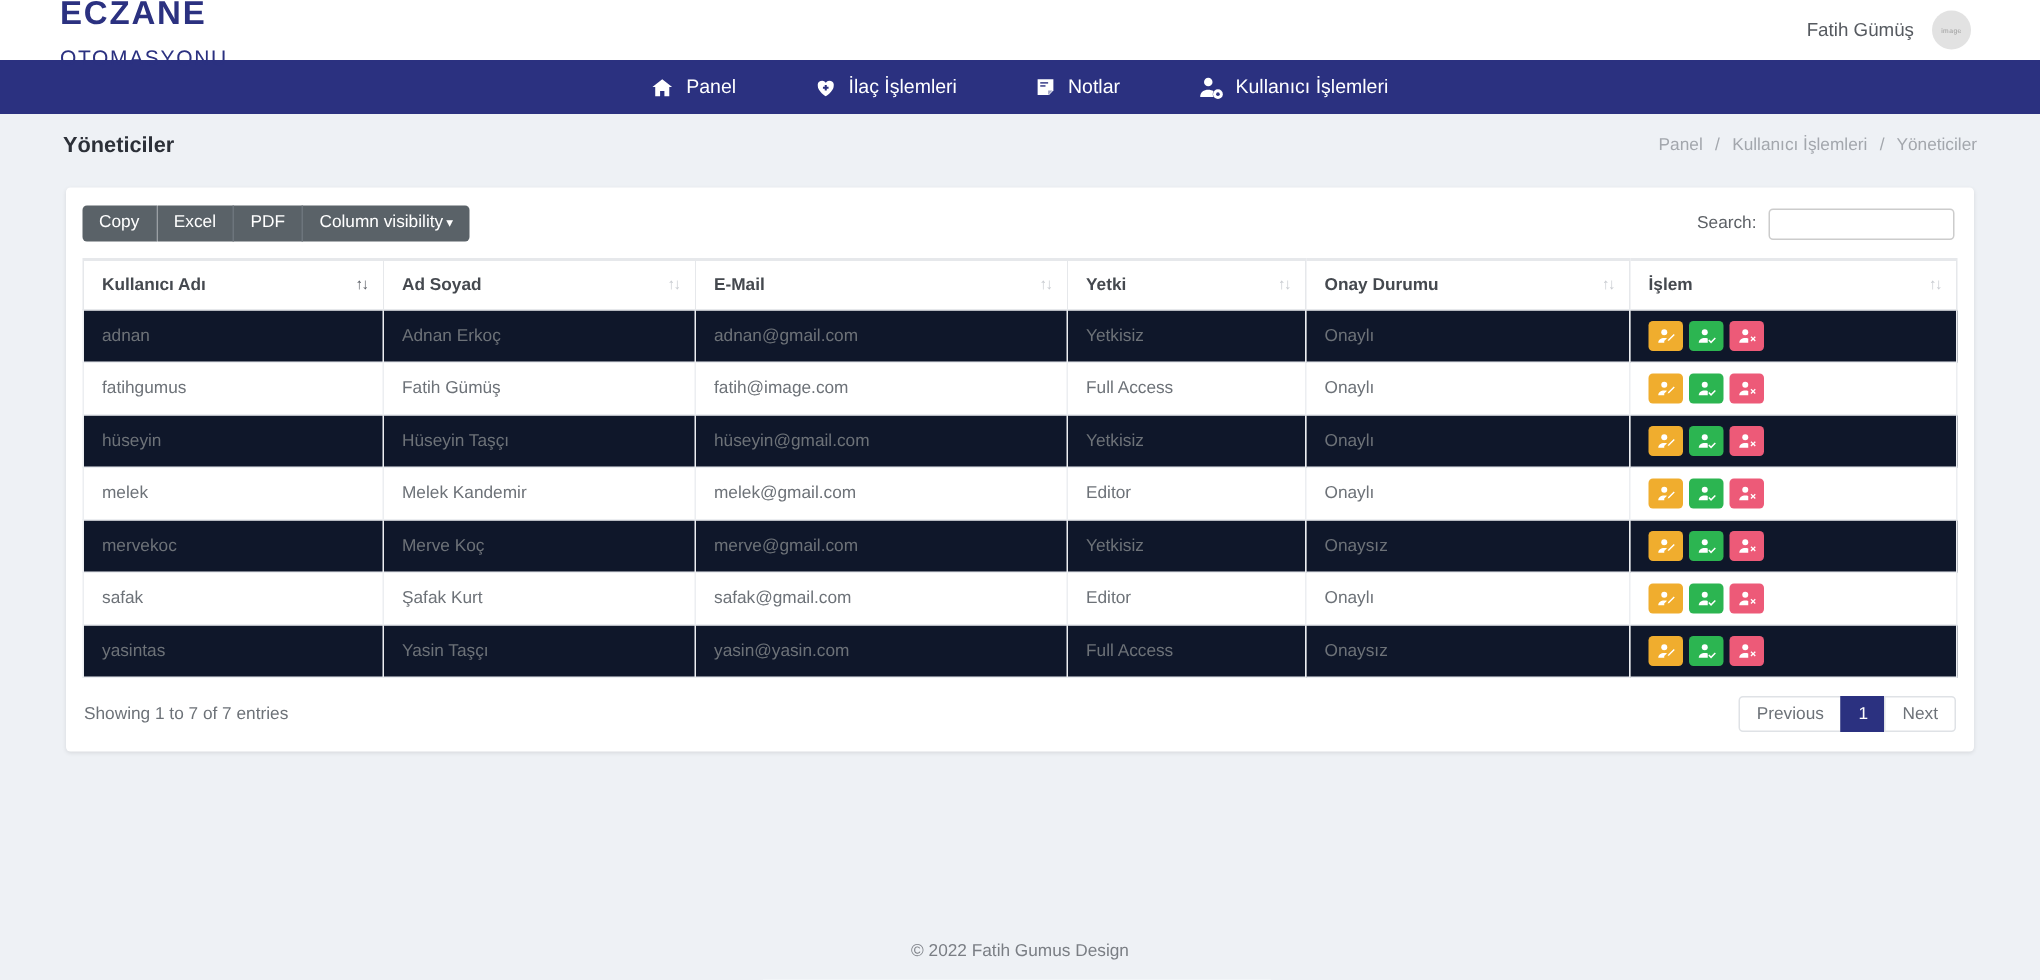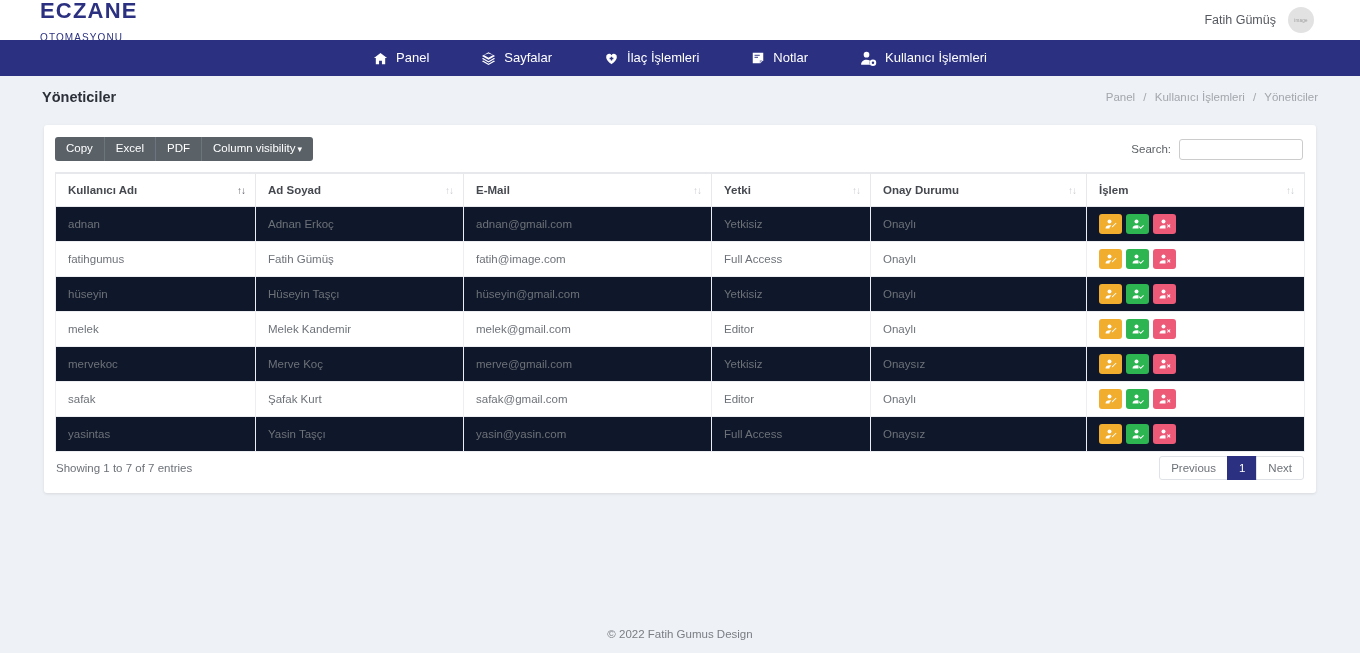--- a/index.html
+++ b/index.html
@@ -17,21 +17,21 @@
     height: 40px; background: #ffffff;
     display: flex; align-items: center; justify-content: space-between;
     padding: 0 22px 0 40px;
   }
   .brand { line-height: 1; padding-top: 2px; }
   .brand .b1 {
     font-size: 22px; font-weight: bold; letter-spacing: 1.2px;
     color: #2b3180; display: block;
   }
   .brand .b2 {
-    font-size: 10px; letter-spacing: 1.1px; color: #2b3180;
+    font-size: 14px; letter-spacing: 1.1px; color: #2b3180;
     display: block; margin-top: 11px;
   }
   .userbox { display: flex; align-items: center; gap: 12px; padding-right: 24px;}
   .username { font-size: 12.5px; color: #55595f; }
   .avatar {
     width: 26px; height: 26px; border-radius: 50%;
     background: #e2e2e2; display: flex; align-items: center;
     justify-content: center; font-size: 4.5px; color: #9a9a9a;
     letter-spacing: .3px; overflow: hidden;
   }
@@ -109,21 +109,21 @@
     margin-right: 4px; cursor: pointer; vertical-align: middle;
   }
   .abtn.edit { background: #f0ad2e; }
   .abtn.approve { background: #2cb551; }
   .abtn.delete { background: #ed5a78; }
   .abtn svg { display: block; }
 
   
   .cardfoot {
     display: flex; justify-content: space-between; align-items: center;
-    margin-top: 4px; padding: 0 1px;
+    margin-top: 12px; padding: 0 1px;
   }
   .info { font-size: 11.5px; color: #6d7278; }
   .pager { display: flex; }
   .page {
     font-size: 11.5px; color: #6d7278; border: 1px solid #dfe2e6;
     padding: 5px 11px; cursor: pointer; background: #fff; margin-left: -1px;
   }
   .page:first-child { border-radius: 3px 0 0 3px; margin-left: 0;}
   .page:last-child { border-radius: 0 3px 3px 0; }
   .page.active { background: #2b3180; border-color: #2b3180; color: #fff; }
@@ -154,30 +154,20 @@
 
   <div class="nav-item">
     <span>
       <svg width="15" height="15" viewBox="0 0 24 24" fill="#ffffff">
           <path d="M12 3 1.5 11.3h3V21h5.2v-5.6h4.6V21h5.2v-9.7h3L12 3z"></path>
         </svg>
     </span>
     <span>Panel</span>
   </div>
 
-  <div class="nav-item">
-    <span>
-      <svg width="15" height="15" viewBox="0 0 24 24" fill="#ffffff">
-          <path d="M12 2 1.5 8 12 14l10.5-6L12 2zm0 8.6L4.6 6.4 12 4l7.4 2.4L12 10.6z"></path>
-          <path d="M12 16.2 3.4 11.3l-1.9 1.1L12 18.5l10.5-6.1-1.9-1.1L12 16.2z"></path>
-          <path d="M12 20.2 3.4 15.3l-1.9 1.1L12 22.5l10.5-6.1-1.9-1.1L12 20.2z"></path>
-        </svg>
-    </span>
-    <span>Sayfalar</span>
-  </div>
 
   <div class="nav-item">
     <span>
       <svg width="15" height="15" viewBox="0 0 24 24" fill="#ffffff">
           <path d="M12 21s-8.5-5.3-8.5-11A4.7 4.7 0 0 1 12 6.6 4.7 4.7 0 0 1 20.5 10c0 5.7-8.5 11-8.5 11z"></path>
           <path d="M10.9 9v1.9H9v2.2h1.9V15h2.2v-1.9H15v-2.2h-1.9V9h-2.2z" fill="#2b3180"></path>
         </svg>
     </span>
     <span>İlaç İşlemleri</span>
   </div>

